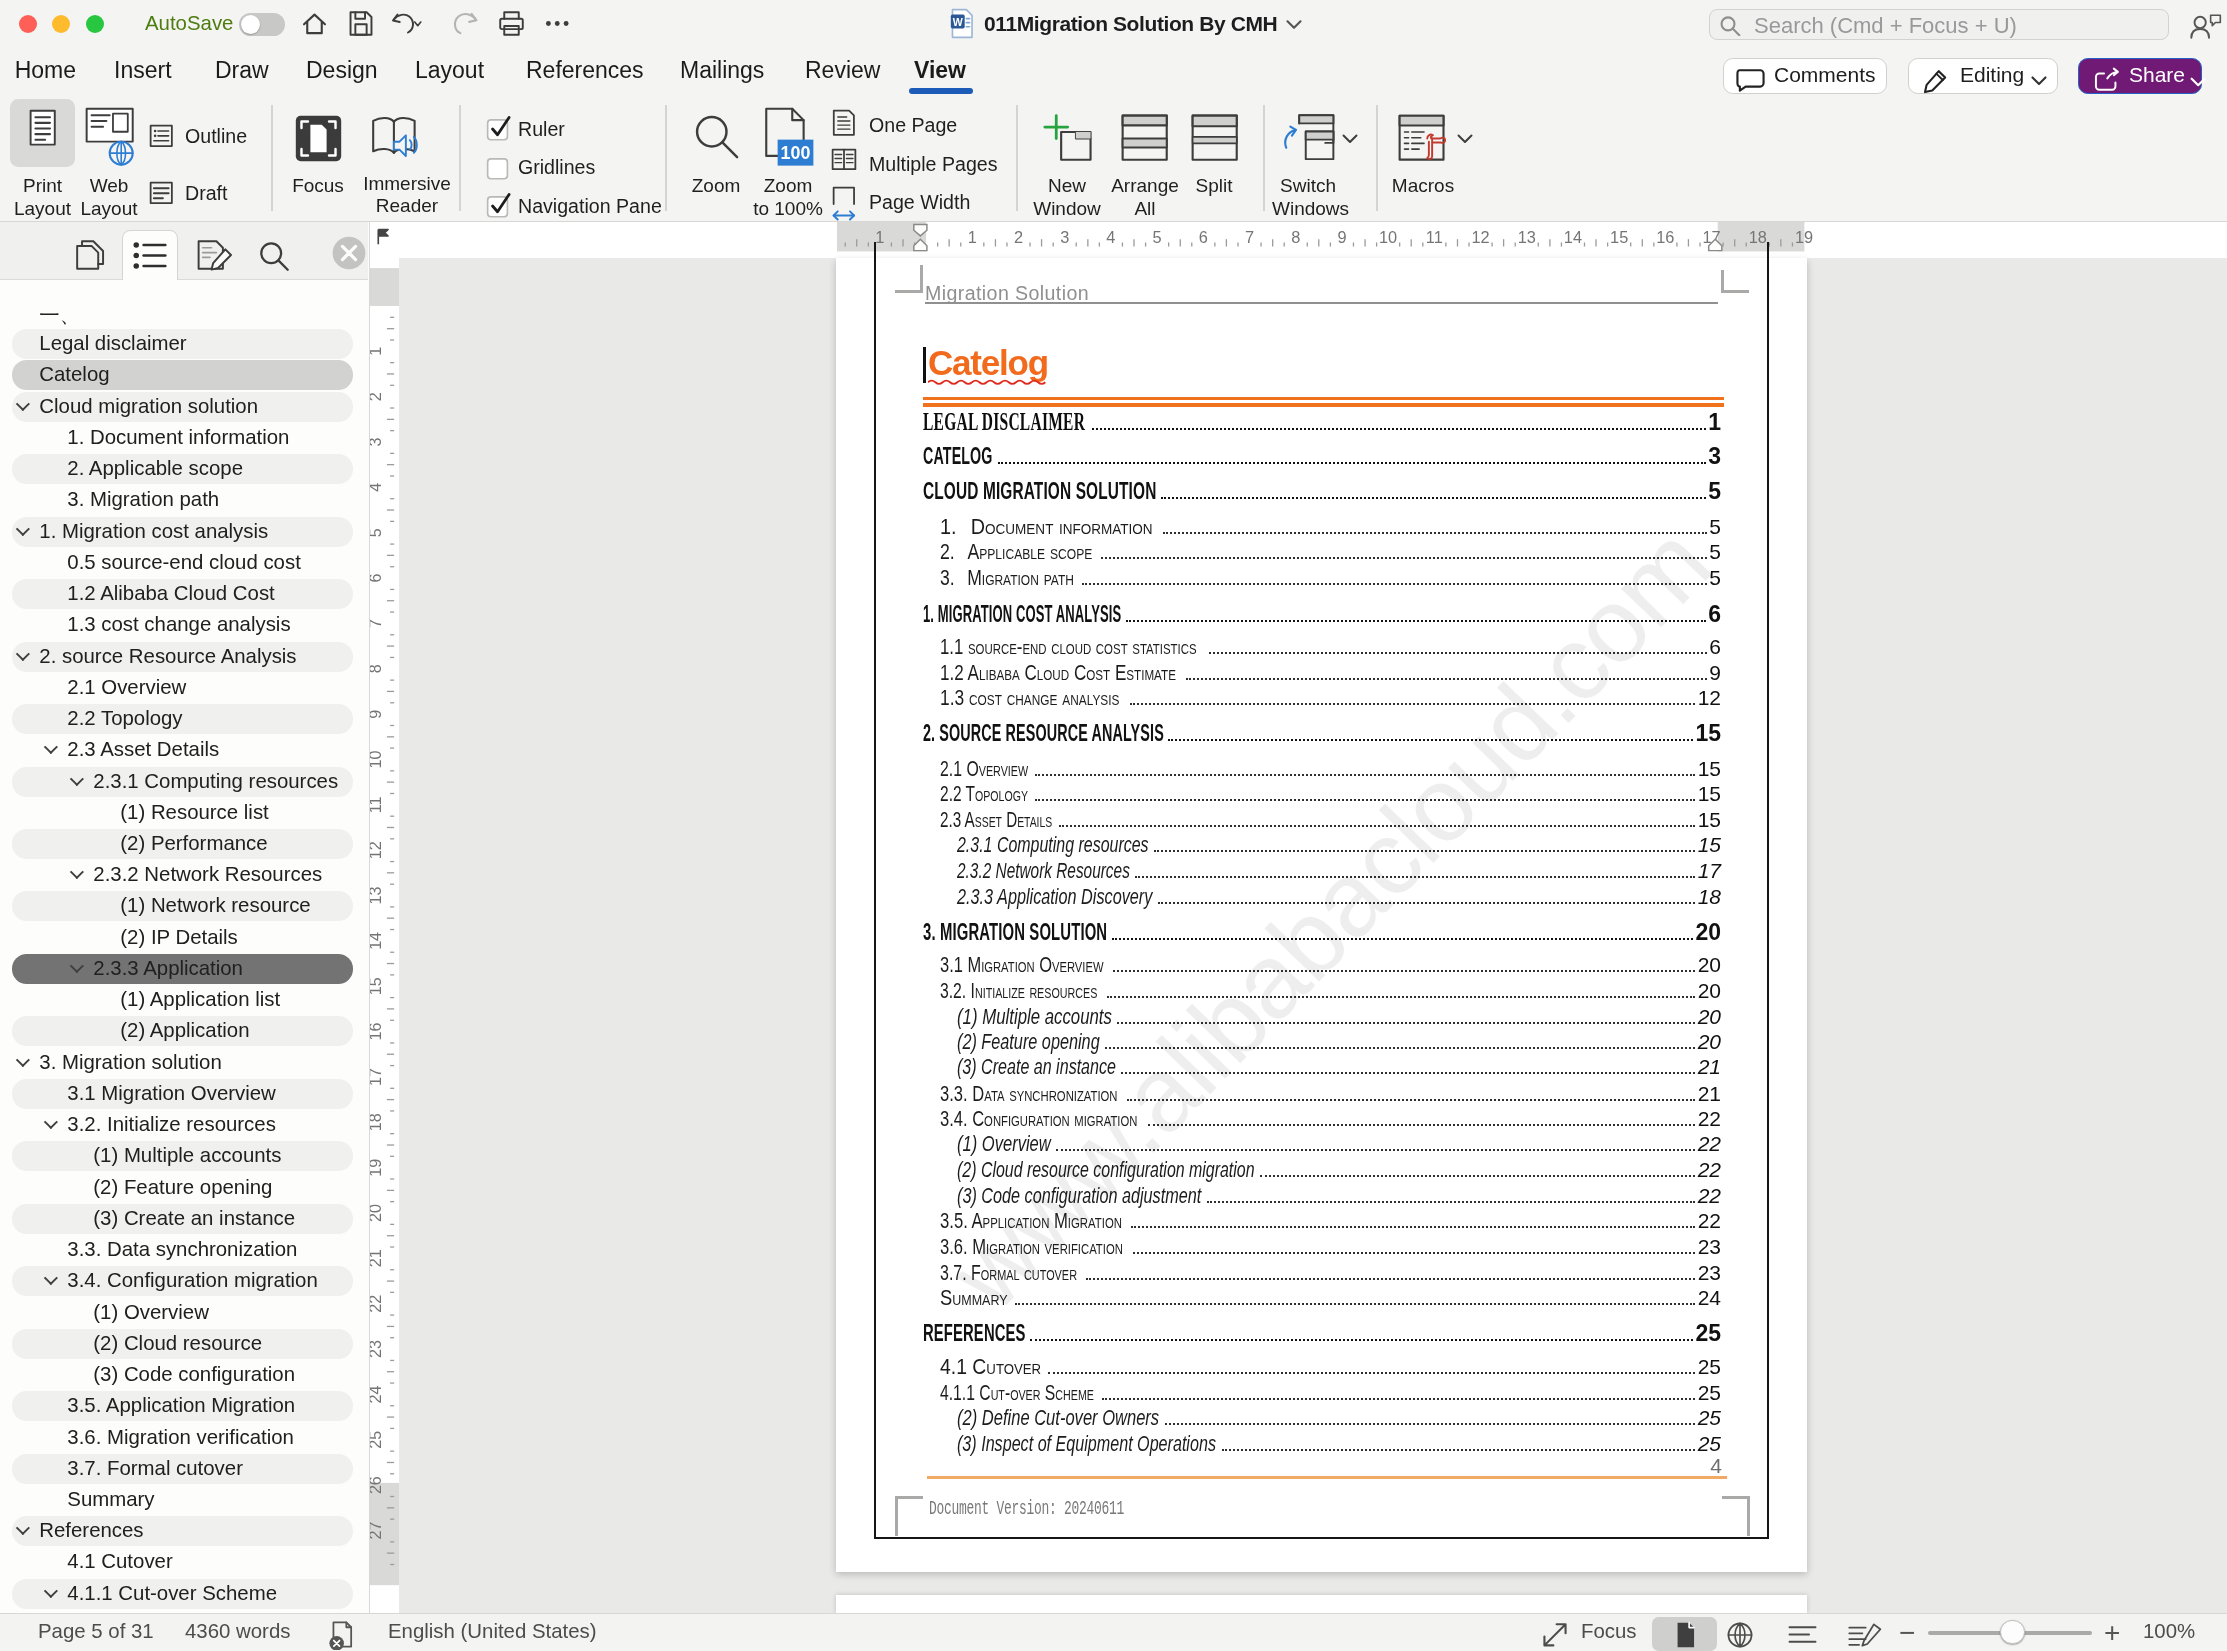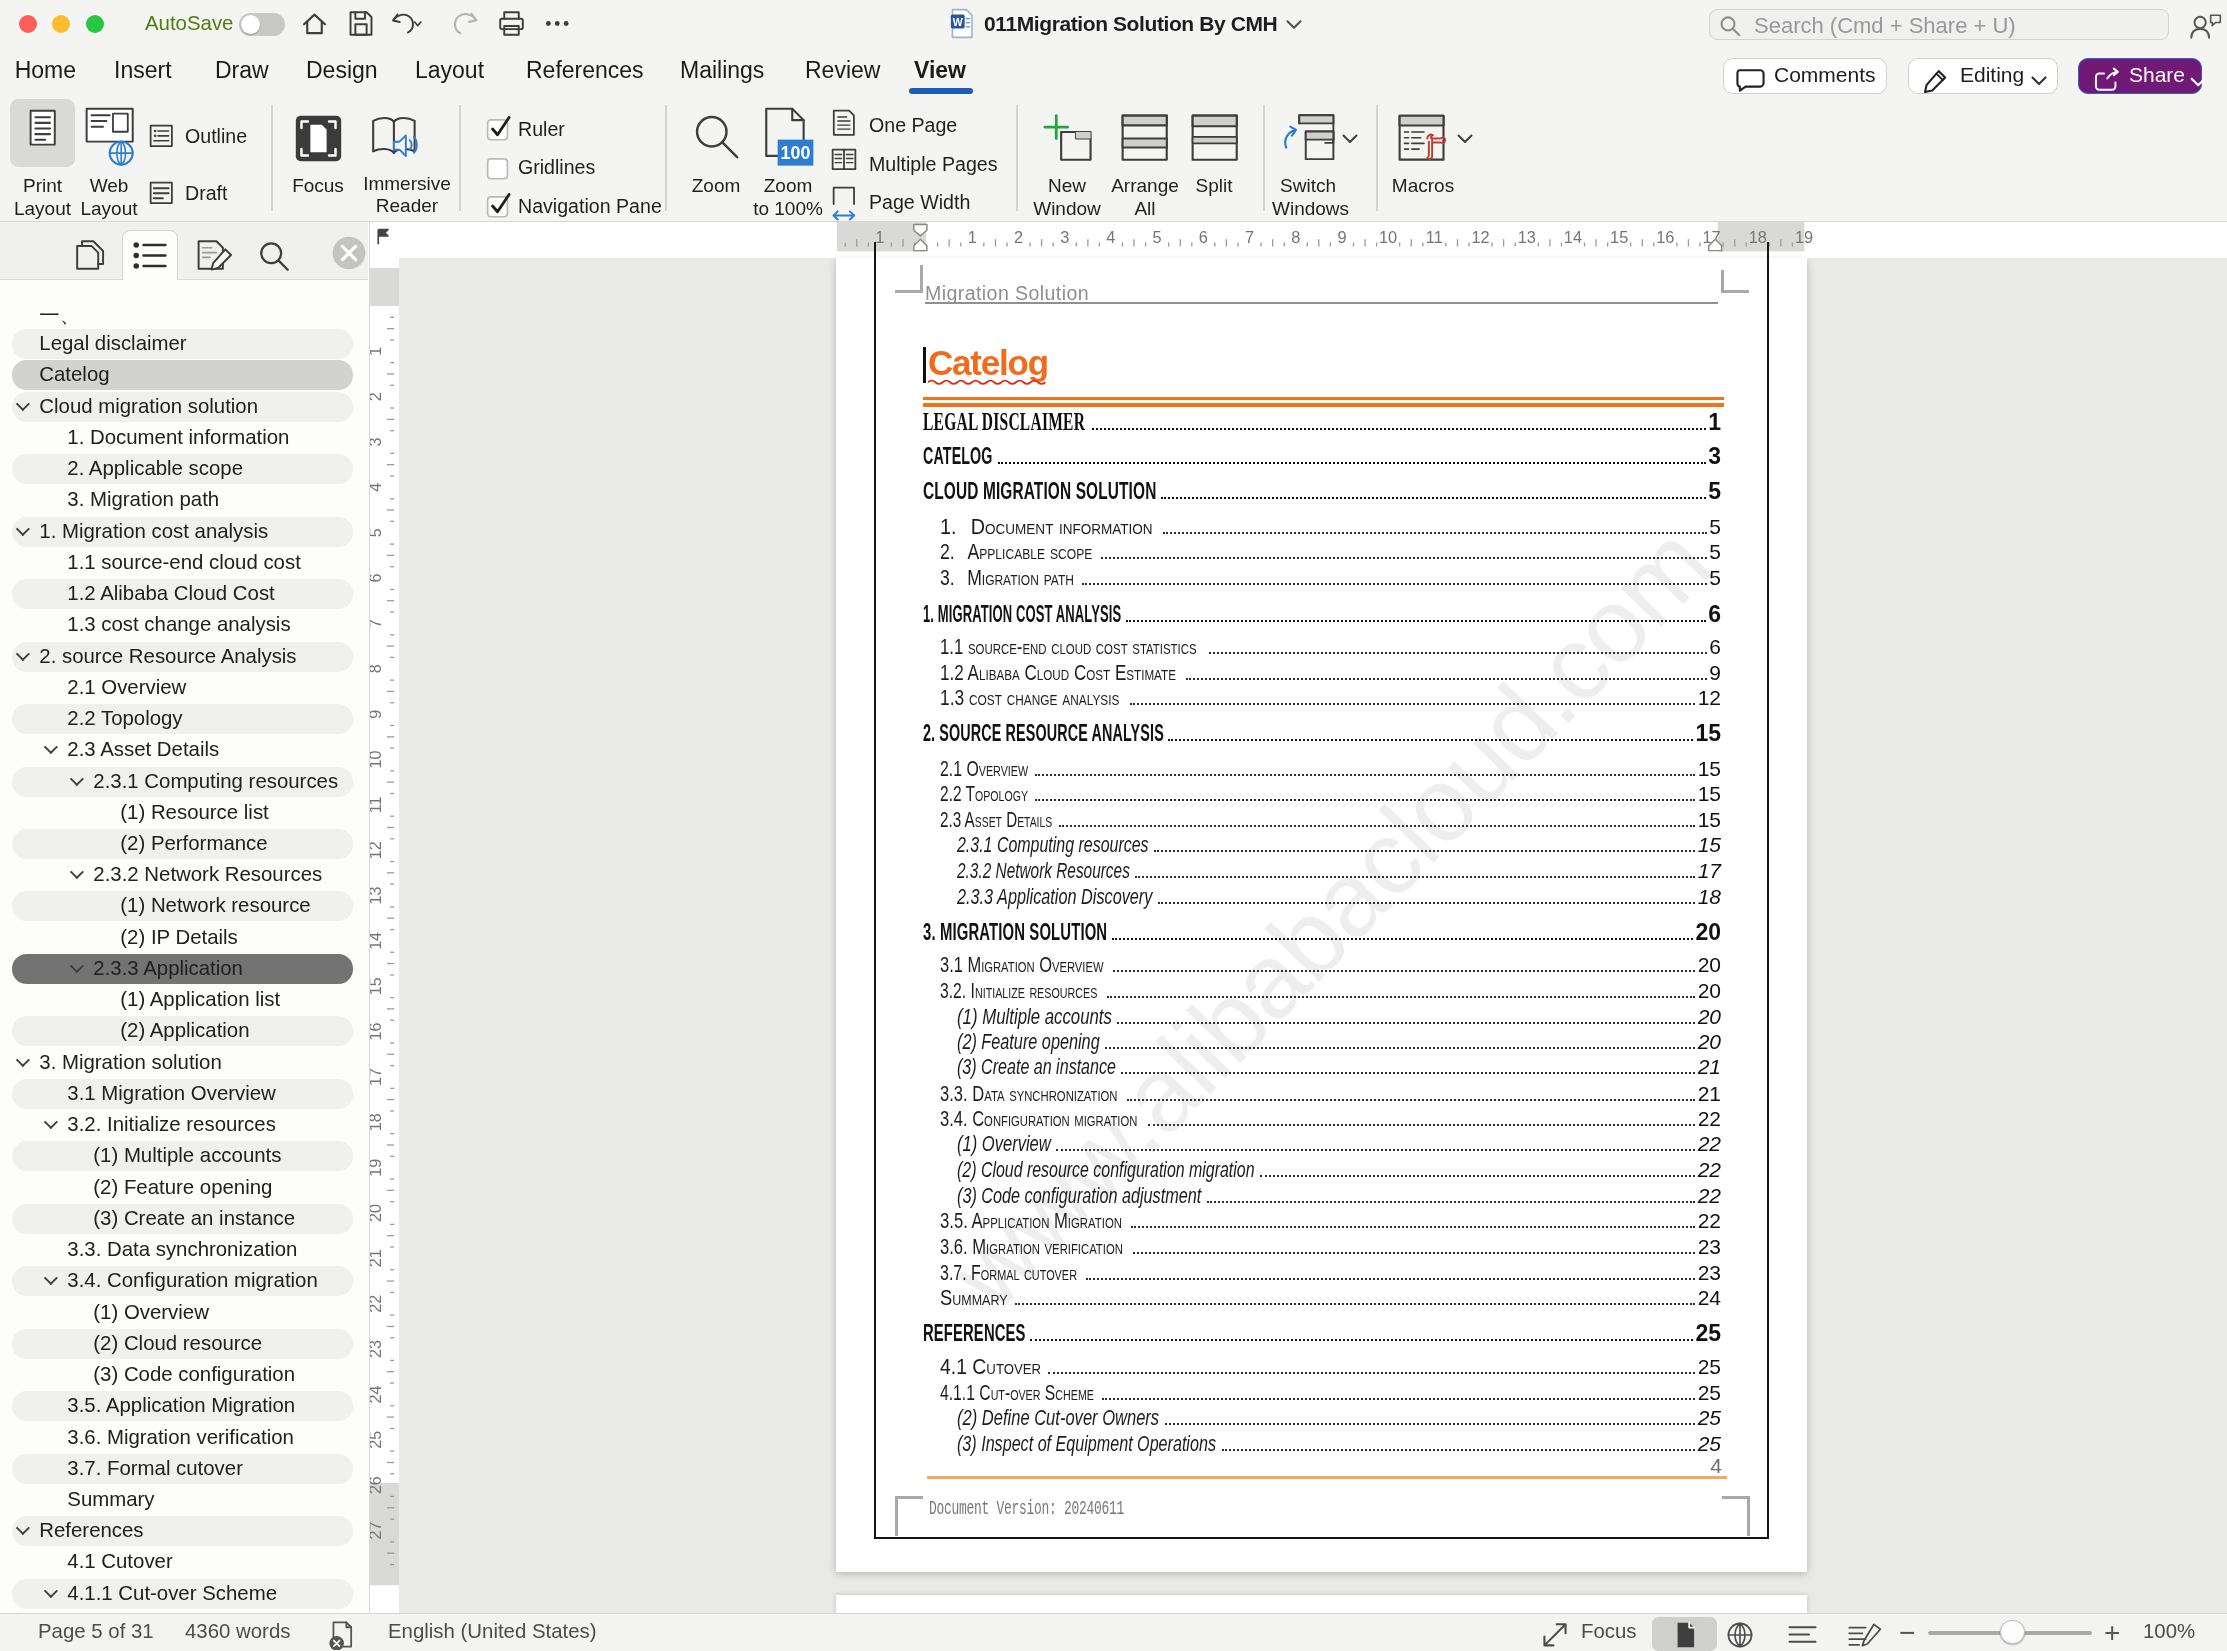--- a/index.html
+++ b/index.html
@@ -119,21 +119,21 @@
           <path d="M20 13 H24"></path>
           <path d="M20 18 H24"></path>
           <path d="M20 23 H24"></path>
         </g>
       </svg>
 <div id="doctitle">011Migration Solution By CMH</div>
 <svg class="abs" style="left:1285px;top:18px" width="18" height="14.7" viewBox="0 0 22 18" fill="none" stroke="#3d3d3d" stroke-width="2.4" stroke-linecap="round" stroke-linejoin="round">
         <path d="M3 4 L11 12 L19 4" stroke="#555" stroke-width="2.6"></path>
       </svg>
 <div id="search">
-        <span>Search (Cmd + Share + U)</span>
+        <span>Search (Cmd + Focus + U)</span>
       </div>
 <svg class="abs" style="left:1719px;top:14.7px" width="24.5" height="21" viewBox="0 0 30 26" fill="none" stroke="#3d3d3d" stroke-width="2.4" stroke-linecap="round" stroke-linejoin="round">
         <circle cx="11" cy="11" r="8" stroke="#8e8e8e" stroke-width="2.6"></circle>
         <path d="M17 17 L25 25" stroke="#8e8e8e" stroke-width="2.6"></path>
       </svg>
 <svg class="abs" style="left:2188px;top:12.3px" width="34" height="29" viewBox="0 0 42 36" fill="none" stroke="#3d3d3d" stroke-width="2.4" stroke-linecap="round" stroke-linejoin="round">
         <circle cx="15" cy="13" r="7" stroke="#555"></circle>
         <path d="M4 32 C4 24 9 21 15 21 C21 21 26 24 26 32" stroke="#555"></path>
         <path d="M28 4 H40 V13 H34 L30 17 V13 H28 Z" stroke="#555" stroke-width="2"></path>
       </svg>
@@ -394,21 +394,21 @@
           <span class="t" style="left:55px">2. Applicable scope</span>
         </div>
         <div class="sbrow" style="top:205px;">
           <span class="t" style="left:55px">3. Migration path</span>
         </div>
         <div class="sbrow" style="top:237px;background:#f0f0ef;">
           <span class="chev" style="left:5.7px"></span>
           <span class="t" style="left:27px">1. Migration cost analysis</span>
         </div>
         <div class="sbrow" style="top:268px;">
-          <span class="t" style="left:55px">1.1 source-end cloud cost</span>
+          <span class="t" style="left:55px">0.5 source-end cloud cost</span>
         </div>
         <div class="sbrow" style="top:299px;background:#f0f0ef;">
           <span class="t" style="left:55px">1.2 Alibaba Cloud Cost</span>
         </div>
         <div class="sbrow" style="top:330px;">
           <span class="t" style="left:55px">1.3 cost change analysis</span>
         </div>
         <div class="sbrow" style="top:362px;background:#f0f0ef;">
           <span class="chev" style="left:5.7px"></span>
           <span class="t" style="left:27px">2. source Resource Analysis</span>

